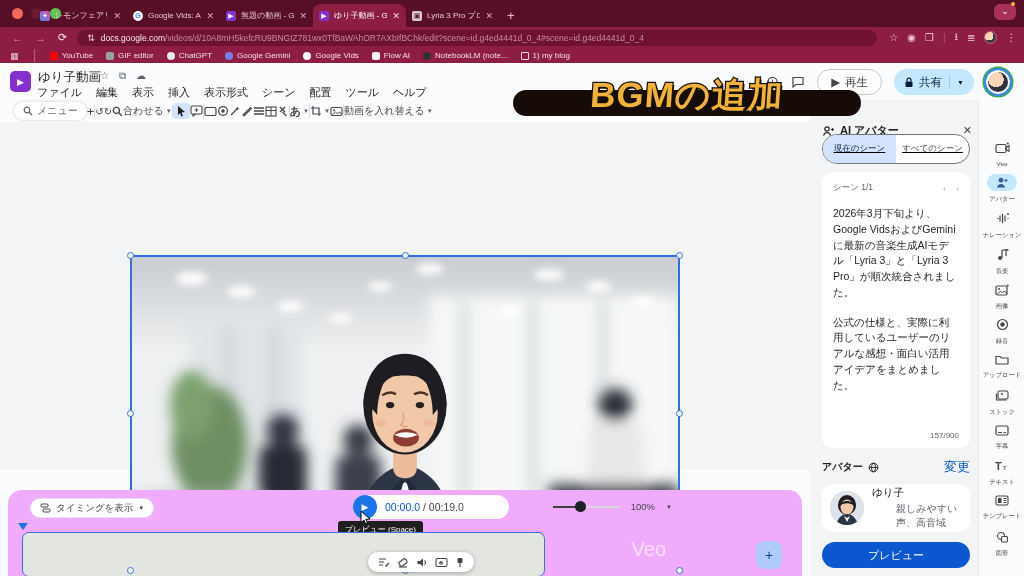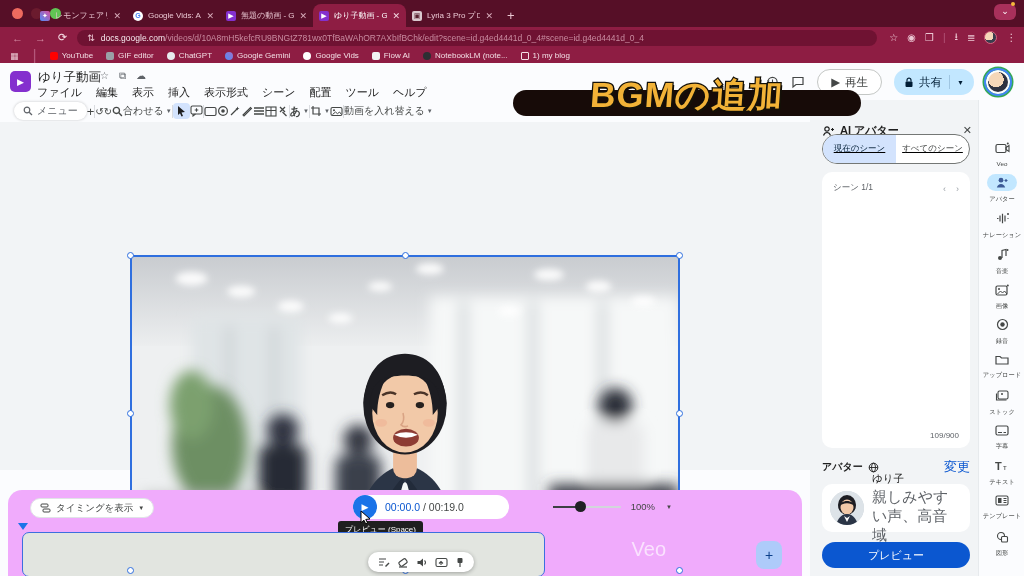--- a/index.html
+++ b/index.html
@@ -103,21 +103,21 @@
   .scenehead .nav { margin-left:auto; display:flex; gap:10px; color:#9aa0a6; font-size:9px; }
   .script { margin-top:12px; font-size:10.5px; color:#1f1f1f; line-height:1.5; }
   .script p + p { margin-top:14px; }
   .charcount { position:absolute; right:11px; bottom:8px; font-size:8px; color:#5f6368; }
   .avsec { position:absolute; left:12px; top:358px; width:148px; }
   .avhead { display:flex; align-items:center; gap:5px; font-size:10px; color:#1f1f1f; font-weight:bold; }
   .change { margin-left:auto; color:#0b57d0; font-weight:normal; font-size:13px; }
   .avcard { margin-top:8px; background:#fff; border-radius:10px; height:48px; display:flex; align-items:center; gap:8px; padding:0 8px; }
   .avphoto { width:34px; height:34px; border-radius:50%; flex:none; overflow:hidden; background:#cdd4da; }
   .avname { font-size:10.5px; color:#1f1f1f; }
-  .avdesc { font-size:15px; color:#5f6368; margin-top:2px; }
+  .avdesc { font-size:10px; color:#5f6368; margin-top:2px;margin-left:24px; }
   .previewbtn { margin-top:10px; height:26px; background:#0b57d0; border-radius:13px; color:#fff; font-size:11px; display:flex; align-items:center; justify-content:center; }
 
   
   .rail { position:absolute; left:978px; top:100px; width:46px; height:476px; background:#fbfcfe; border-left:1px solid #e7eaed; }
   .ritem { position:absolute; left:0; width:46px; text-align:center; color:#444746; }
   .ritem .ric { display:inline-flex; align-items:center; justify-content:center; width:30px; height:17px; border-radius:9px; }
   .ritem.on .ric { background:#c2e7ff; }
   .ritem .rlb { font-size:6.8px; margin-top:1px; color:#444746; white-space:nowrap; transform:scale(.92); }
   svg.ic { display:block; }
 </style>
@@ -544,21 +544,25 @@
       <div class="seg">すべてのシーン</div>
     </div>
     <div class="scard">
       <div class="scenehead">
         <span>シーン 1/1</span>
         <span class="nav">
             <span>‹</span>
             <span>›</span>
           </span>
       </div>
-      <div class="charcount">109/900</div>
+      <div class="script">
+        <p>2026年3月下旬より、Google VidsおよびGeminiに最新の音楽生成AIモデル「Lyria 3」と「Lyria 3 Pro」が順次統合されました。</p>
+        <p>公式の仕様と、実際に利用しているユーザーのリアルな感想・面白い活用アイデアをまとめました。</p>
+      </div>
+      <div class="charcount">157/900</div>
     </div>
     <div class="avsec">
       <div class="avhead">
         <span>アバター</span>
         <svg class="ic" width="11" height="11" viewBox="0 0 11 11">
             <circle cx="5.5" cy="5.5" r="4.3" fill="none" stroke="#1f1f1f" stroke-width="1"></circle>
             <ellipse cx="5.5" cy="5.5" rx="2" ry="4.3" fill="none" stroke="#1f1f1f" stroke-width="0.9"></ellipse>
             <path d="M1.3 5.5 h8.4" stroke="#1f1f1f" stroke-width="0.9"></path>
           </svg>
         <span class="change">変更</span>

